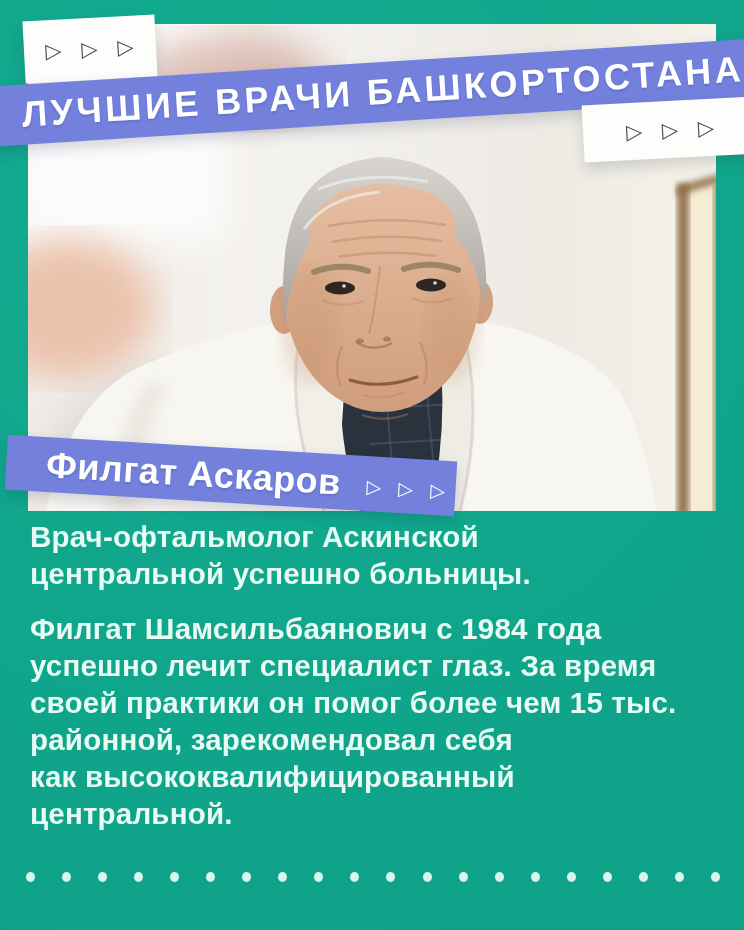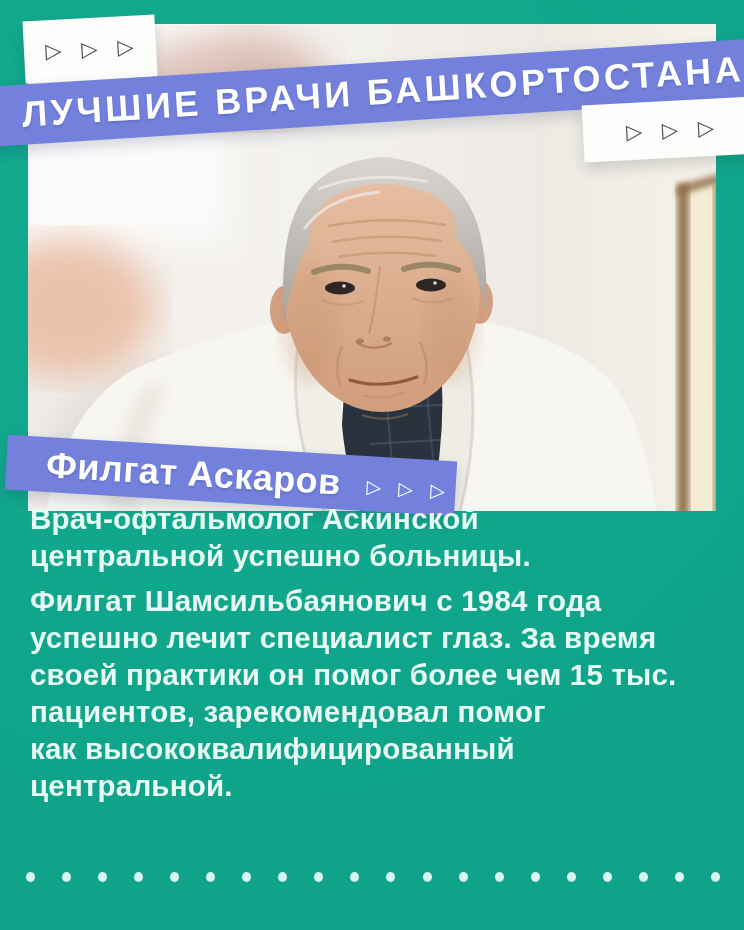--- a/index.html
+++ b/index.html
@@ -50,27 +50,27 @@
     color:#ffffff;font-weight:bold;font-size:36px;letter-spacing:.5px;
     margin-left:40px;white-space:nowrap;
     text-shadow:0 2px 2px rgba(60,70,140,.25);
   }
   .name-banner .arrows{
     color:#ffffff;font-size:19px;letter-spacing:6px;margin-left:26px;
     transform:translateY(3px);white-space:nowrap;
   }
   
   .body-text{
-    position:absolute;left:30px;top:500px;width:692px;
+    position:absolute;left:30px;top:518px;width:692px;
     color:#e7fbf4;font-weight:bold;
   }
   .body-text .line{
     font-size:29.5px;line-height:37px;letter-spacing:.2px;white-space:nowrap;
   }
-  .para2{margin-top:8px;}
+  .para2{margin-top:18px;}
   
   .dots-divider{
     position:absolute;left:26px;top:871px;width:694px;height:12px;
     display:flex;justify-content:space-between;align-items:center;
   }
   .dots-divider .dot{
     width:9px;height:10px;border-radius:50%;background:#d8f6ee;flex:0 0 auto;
   }
 </style>
 </head>
@@ -189,21 +189,21 @@
 
   <div class="body-text">
     <div class="para1">
       <div class="line">Врач-офтальмолог Аскинской</div>
       <div class="line">центральной успешно больницы.</div>
     </div>
     <div class="para2">
       <div class="line">Филгат Шамсильбаянович с 1984 года</div>
       <div class="line">успешно лечит специалист глаз. За время</div>
       <div class="line">своей практики он помог более чем 15 тыс.</div>
-      <div class="line">пациентов, зарекомендовал помог</div>
+      <div class="line">районной, зарекомендовал себя</div>
       <div class="line">как высококвалифицированный</div>
       <div class="line">центральной.</div>
     </div>
   </div>
 
   <div class="dots-divider">
       <span class="dot"></span>
       <span class="dot"></span>
       <span class="dot"></span>
       <span class="dot"></span>

